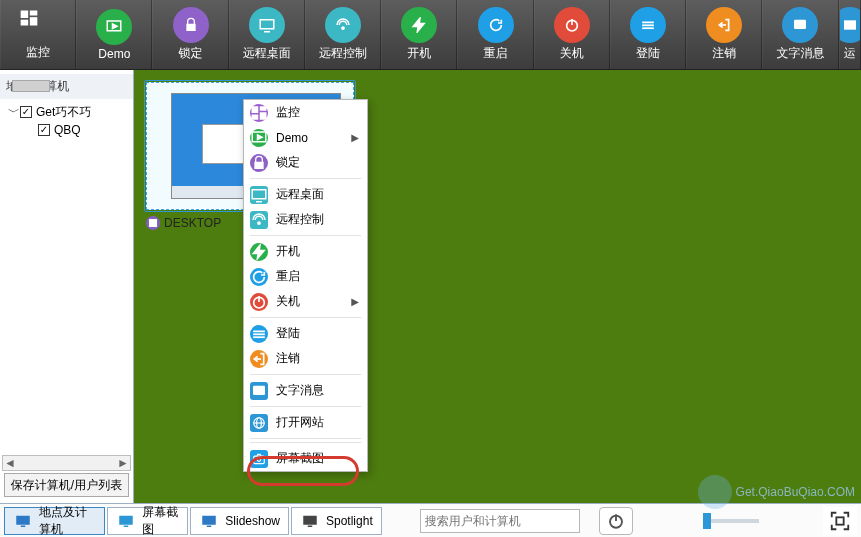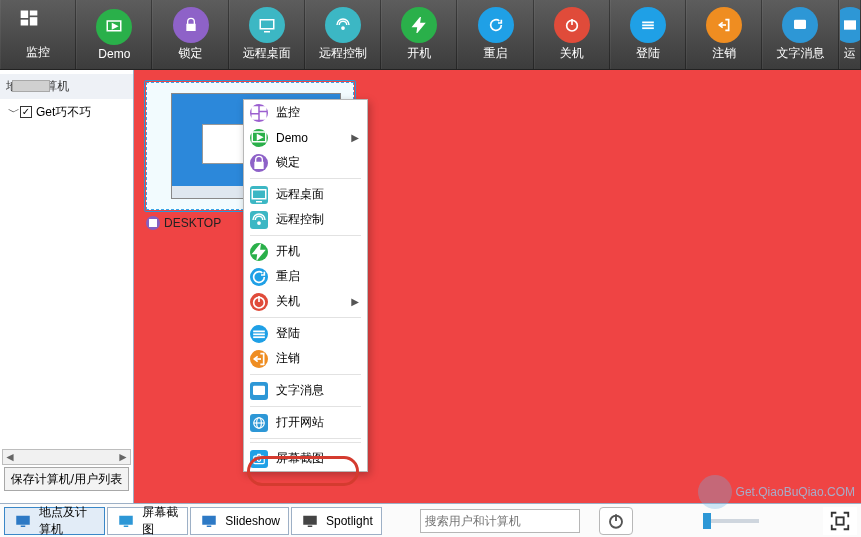--- a/index.html
+++ b/index.html
@@ -21,24 +21,24 @@
 .tree-row.l1{padding-left:4px}.tree-row.l2{padding-left:34px}
 .tree-arrow{width:10px;text-align:center;color:#444}
 .tree-cb{width:12px;height:12px;border:1px solid #333;background:#fff;display:inline-flex;align-items:center;justify-content:center;font-size:10px;line-height:1}
 .tree-cb::after{content:"✓";font-size:10px;color:#000}
 .tree-lbl{padding-left:2px}
 .left-spacer{flex:1}
 .left-scrollbar{height:16px;margin:0 2px;border:1px solid #bdbdbd;background:#f1f1f1;display:flex;align-items:center}
 .left-scrollbar .thumb{height:12px;width:38px;background:#d0d0d0;margin-left:2px;border:1px solid #a8a8a8}
 .left-scrollbar .arrow{width:14px;text-align:center;color:#666}
 .left-search{margin:4px 4px 2px;height:22px;border:1px solid #b6b6b6;padding:0 4px;font-size:12px}
-.left-btn{margin:2px 4px 12px;height:24px;border:1px solid #a8a8a8;background:#f3f3f3;cursor:pointer}
-
-
-.workspace{flex:1;position:relative;padding:10px;background:#ef4444}
+.left-btn{margin:2px 4px 6px;height:24px;border:1px solid #a8a8a8;background:#f3f3f3;cursor:pointer}
+
+
+.workspace{flex:1;position:relative;padding:10px;background:#4d7c0f}
 .thumb{width:212px;position:absolute;left:10px;top:10px}
 .thumb-sel{border:1px solid #2d97d6;border-radius:2px;padding:1px}
 .thumb-img{width:208px;height:128px;background:#f2fbfe;border:1px dashed #3aa4e6;position:relative;overflow:hidden}
 .screen{width:170px;height:106px;border:1px solid #888;background:#2c88da;position:absolute;left:24px;top:10px}
 .screen .taskbar{position:absolute;left:0;right:0;bottom:0;height:12px;background:#dfe7ef}
 .screen .win{position:absolute;left:30px;top:30px;width:80px;height:40px;background:#fff;border:1px solid #999}
 .thumb-title{font-size:12px;color:#222;padding:4px 2px 0;display:flex;align-items:center}
 .thumb-title .dot{width:14px;height:14px;border-radius:50%;background:#8560c0;margin-right:4px;display:inline-flex;align-items:center;justify-content:center}
 
 
@@ -187,20 +187,24 @@
 
 <div class="main">
   <div class="left">
     <div class="tree-title">地点/计算机</div>
     <div class="tree" id="tree">
         <div class="tree-row l1">
           <span class="tree-arrow">﹀</span>
           <span class="tree-cb"></span>
           <span class="tree-lbl">Get巧不巧</span>
         </div>
+        <div class="tree-row l2">
+          <span class="tree-cb"></span>
+          <span class="tree-lbl">QBQ</span>
+        </div>
       </div>
     <div class="left-spacer"></div>
     <div class="left-scrollbar">
       <span class="arrow">◄</span>
       <div class="thumb"></div>
       <span class="arrow" style="margin-left:auto">►</span>
     </div>
     <button class="left-btn">保存计算机/用户列表</button>
   </div>
 

